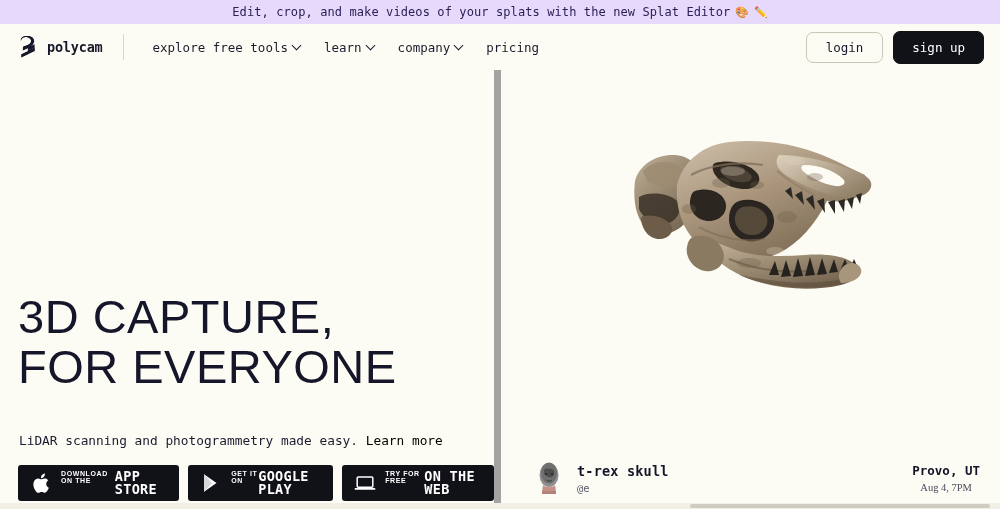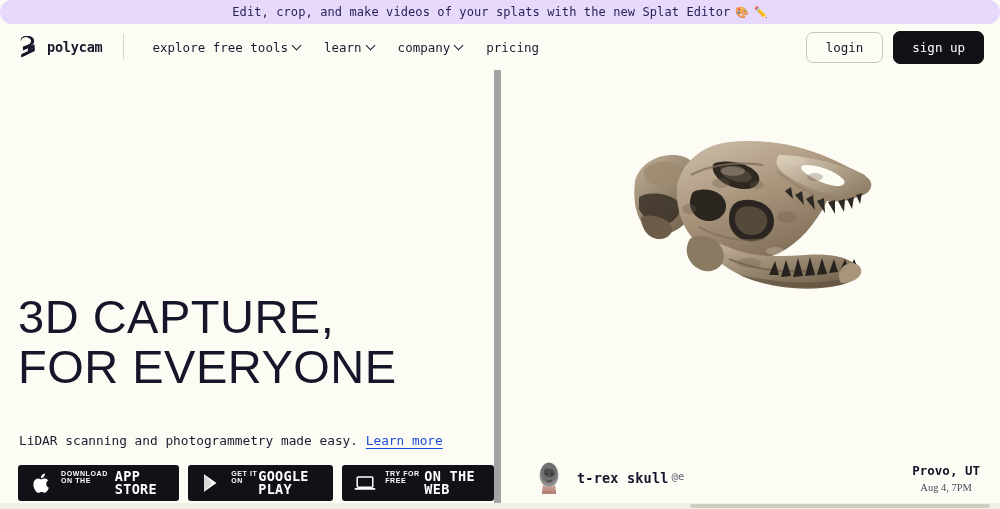--- a/index.html
+++ b/index.html
@@ -22,21 +22,20 @@
   }
 
   
   .banner {
     height: 24px;
     background: #E6D9FB;
     display: flex;
     align-items: center;
     justify-content: center;
     gap: 5px;
-    border-radius: 12px;
   }
   .banner-text {
     font-size: 12px;
     letter-spacing: 0.1px;
     color: #2b2157;
     font-family: "DejaVu Sans Mono", monospace;
     white-space: nowrap;
   }
   .banner-emoji { font-size: 11px; line-height: 1; display:inline-block; }
 
@@ -154,22 +153,21 @@
   .subline {
     position: absolute;
     left: 19px;
     top: 363px;
     font-size: 12.8px;
     color: #1b1b2f;
     font-family: "DejaVu Sans Mono", monospace;
     white-space: nowrap;
   }
   .learn-more {
-    color: #1d4ed8;
-    text-decoration: underline;
+    color: #000000;
     text-underline-offset: 3px;
     cursor: pointer;
   }
 
   .store-row {
     position: absolute;
     left: 18px;
     top: 395px;
     display: flex;
     gap: 9px;
@@ -221,21 +219,21 @@
     display: flex;
     align-items: center;
     padding: 0 20px 0 34px;
   }
   .avatar {
     width: 28px; height: 34px;
     flex: none;
     margin-right: 14px;
     display:block;
   }
-  .cap-left { display: flex; gap: 3px; }
+  .cap-left { display: flex; flex-direction: column; gap: 3px; }
   .cap-title {
     font-size: 13.5px;
     font-weight: 700;
     letter-spacing: 0.2px;
     color: #14142a;
     font-family: "DejaVu Sans Mono", monospace;
   }
   .cap-handle {
     font-size: 10.5px;
     color: #5d5d70;

